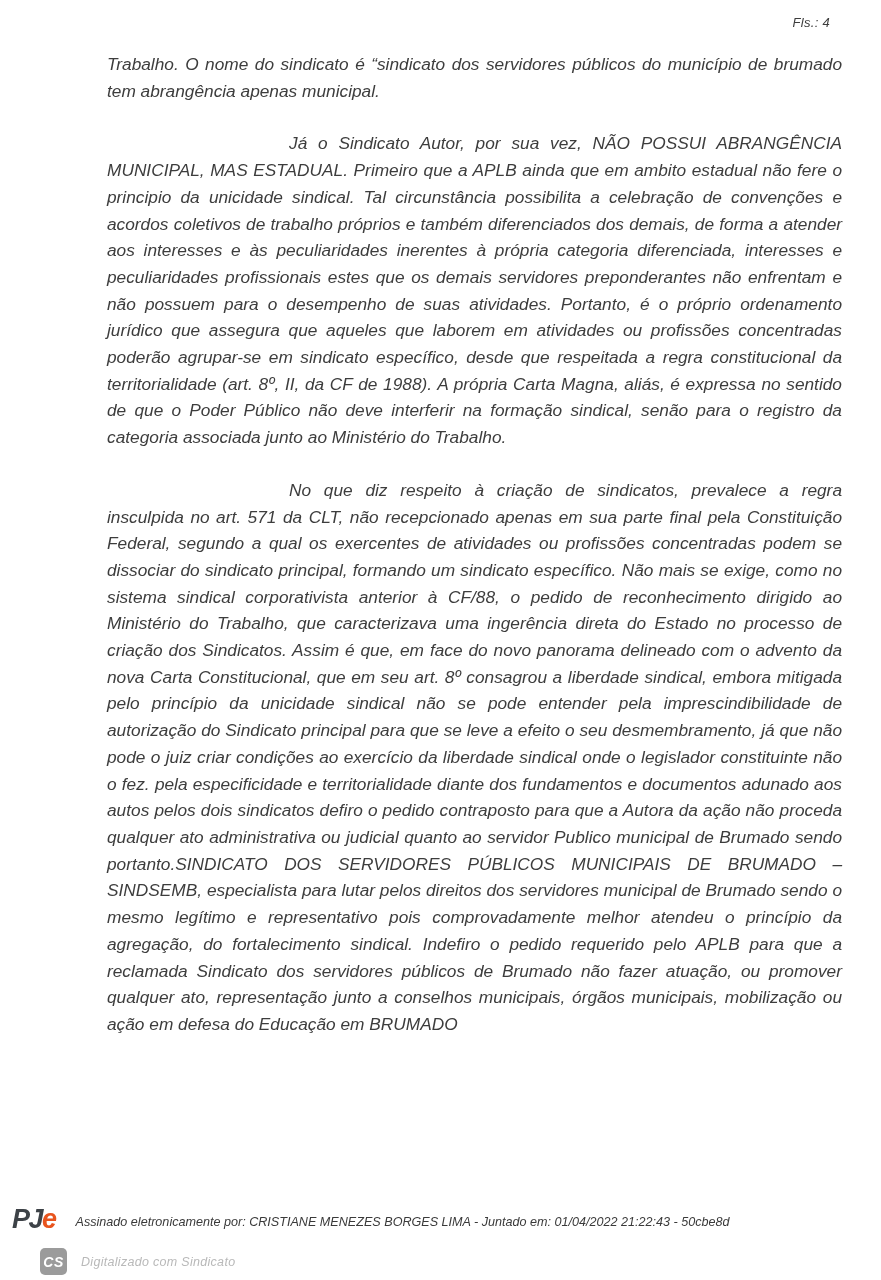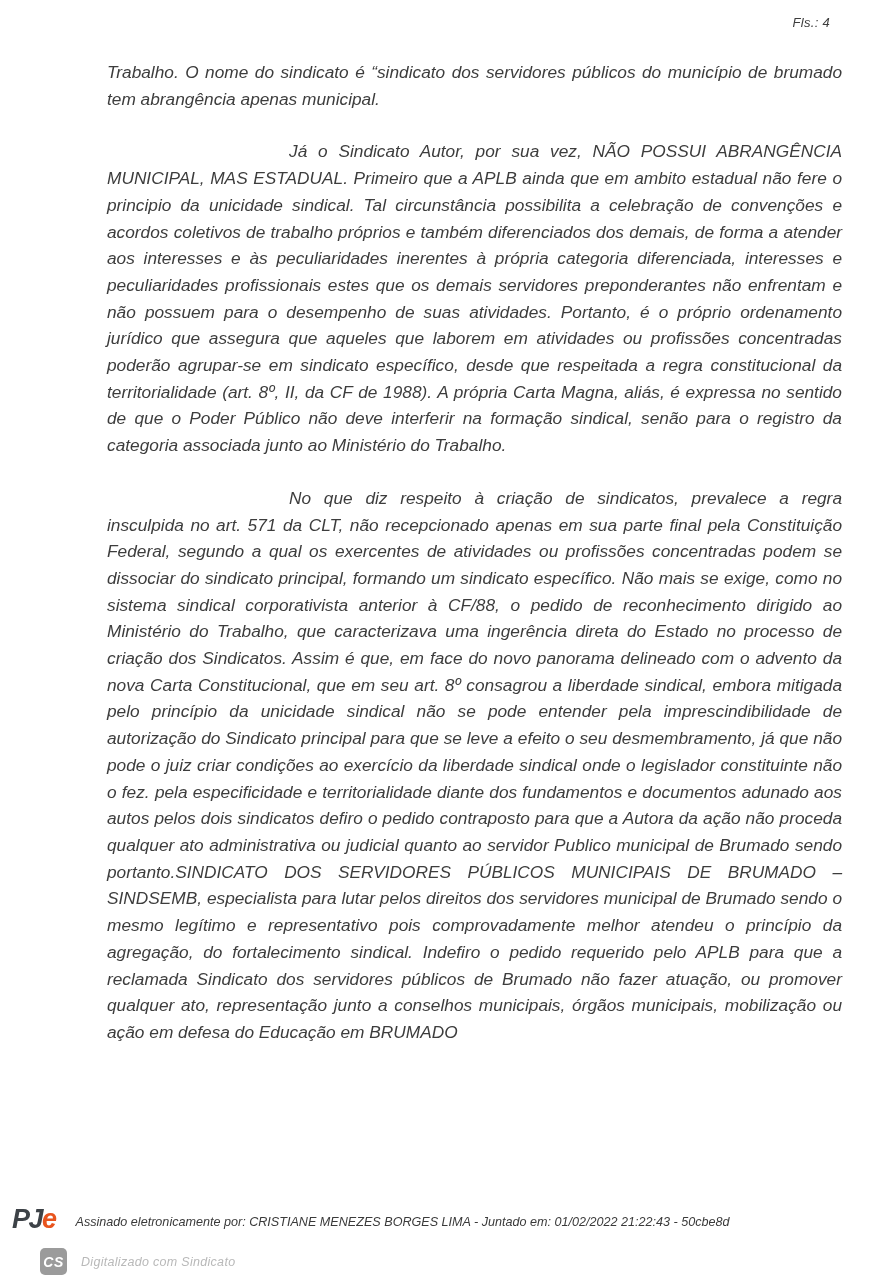--- a/index.html
+++ b/index.html
@@ -17,21 +17,21 @@
   .folio {
     position: absolute;
     top: 15px;
     right: 51px;
     font-size: 13px;
     color: #3c3c3c;
     letter-spacing: 0.3px;
   }
   .content {
     position: absolute;
-    top: 59px;
+    top: 51px;
     left: 107px;
     width: 735px;
     color: #3d3d3d;
     font-size: 17.3px;
     line-height: 26.7px;
     text-align: justify;
   }
   .content p { margin-bottom: 26px; }
   .content p.indent { text-indent: 182px; margin-top: 8px; }
   .pje-footer {
@@ -94,21 +94,21 @@
   <div class="folio">Fls.: 4</div>
 
   <div class="content">
     <p>Trabalho. O nome do sindicato é “sindicato dos servidores públicos do município de brumado tem abrangência apenas municipal.</p>
     <p class="indent">Já o Sindicato Autor, por sua vez, NÃO POSSUI ABRANGÊNCIA MUNICIPAL, MAS ESTADUAL. Primeiro que a APLB ainda que em ambito estadual não fere o principio da unicidade sindical. Tal circunstância possibilita a celebração de convenções e acordos coletivos de trabalho próprios e também diferenciados dos demais, de forma a atender aos interesses e às peculiaridades inerentes à própria categoria diferenciada, interesses e peculiaridades profissionais estes que os demais servidores preponderantes não enfrentam e não possuem para o desempenho de suas atividades. Portanto, é o próprio ordenamento jurídico que assegura que aqueles que laborem em atividades ou profissões concentradas poderão agrupar-se em sindicato específico, desde que respeitada a regra constitucional da territorialidade (art. 8º, II, da CF de 1988). A própria Carta Magna, aliás, é expressa no sentido de que o Poder Público não deve interferir na formação sindical, senão para o registro da categoria associada junto ao Ministério do Trabalho.</p>
     <p class="indent">No que diz respeito à criação de sindicatos, prevalece a regra insculpida no art. 571 da CLT, não recepcionado apenas em sua parte final pela Constituição Federal, segundo a qual os exercentes de atividades ou profissões concentradas podem se dissociar do sindicato principal, formando um sindicato específico. Não mais se exige, como no sistema sindical corporativista anterior à CF/88, o pedido de reconhecimento dirigido ao Ministério do Trabalho, que caracterizava uma ingerência direta do Estado no processo de criação dos Sindicatos. Assim é que, em face do novo panorama delineado com o advento da nova Carta Constitucional, que em seu art. 8º consagrou a liberdade sindical, embora mitigada pelo princípio da unicidade sindical não se pode entender pela imprescindibilidade de autorização do Sindicato principal para que se leve a efeito o seu desmembramento, já que não pode o juiz criar condições ao exercício da liberdade sindical onde o legislador constituinte não o fez. pela especificidade e territorialidade diante dos fundamentos e documentos adunado aos autos pelos dois sindicatos defiro o pedido contraposto para que a Autora da ação não proceda qualquer ato administrativa ou judicial quanto ao servidor Publico municipal de Brumado sendo portanto.SINDICATO DOS SERVIDORES PÚBLICOS MUNICIPAIS DE BRUMADO –SINDSEMB, especialista para lutar pelos direitos dos servidores municipal de Brumado sendo o mesmo legítimo e representativo pois comprovadamente melhor atendeu o princípio da agregação, do fortalecimento sindical. Indefiro o pedido requerido pelo APLB para que a reclamada Sindicato dos servidores públicos de Brumado não fazer atuação, ou promover qualquer ato, representação junto a conselhos municipais, órgãos municipais, mobilização ou ação em defesa do Educação em BRUMADO</p>
   </div>
 
   <div class="pje-footer">
     <span class="pje-logo"><span class="pj">PJ</span><span class="e">e</span></span>
-    <span class="signature">Assinado eletronicamente por: CRISTIANE MENEZES BORGES LIMA - Juntado em: 01/02/2022 21:22:43 - 50cbe8d</span>
+    <span class="signature">Assinado eletronicamente por: CRISTIANE MENEZES BORGES LIMA - Juntado em: 01/04/2022 21:22:43 - 50cbe8d</span>
   </div>
 
   <div class="cs-footer">
     <span class="cs-badge">CS</span>
     <span class="cs-label">Digitalizado com Sindicato</span>
   </div>
 
 </div>
 
 </body></html>

